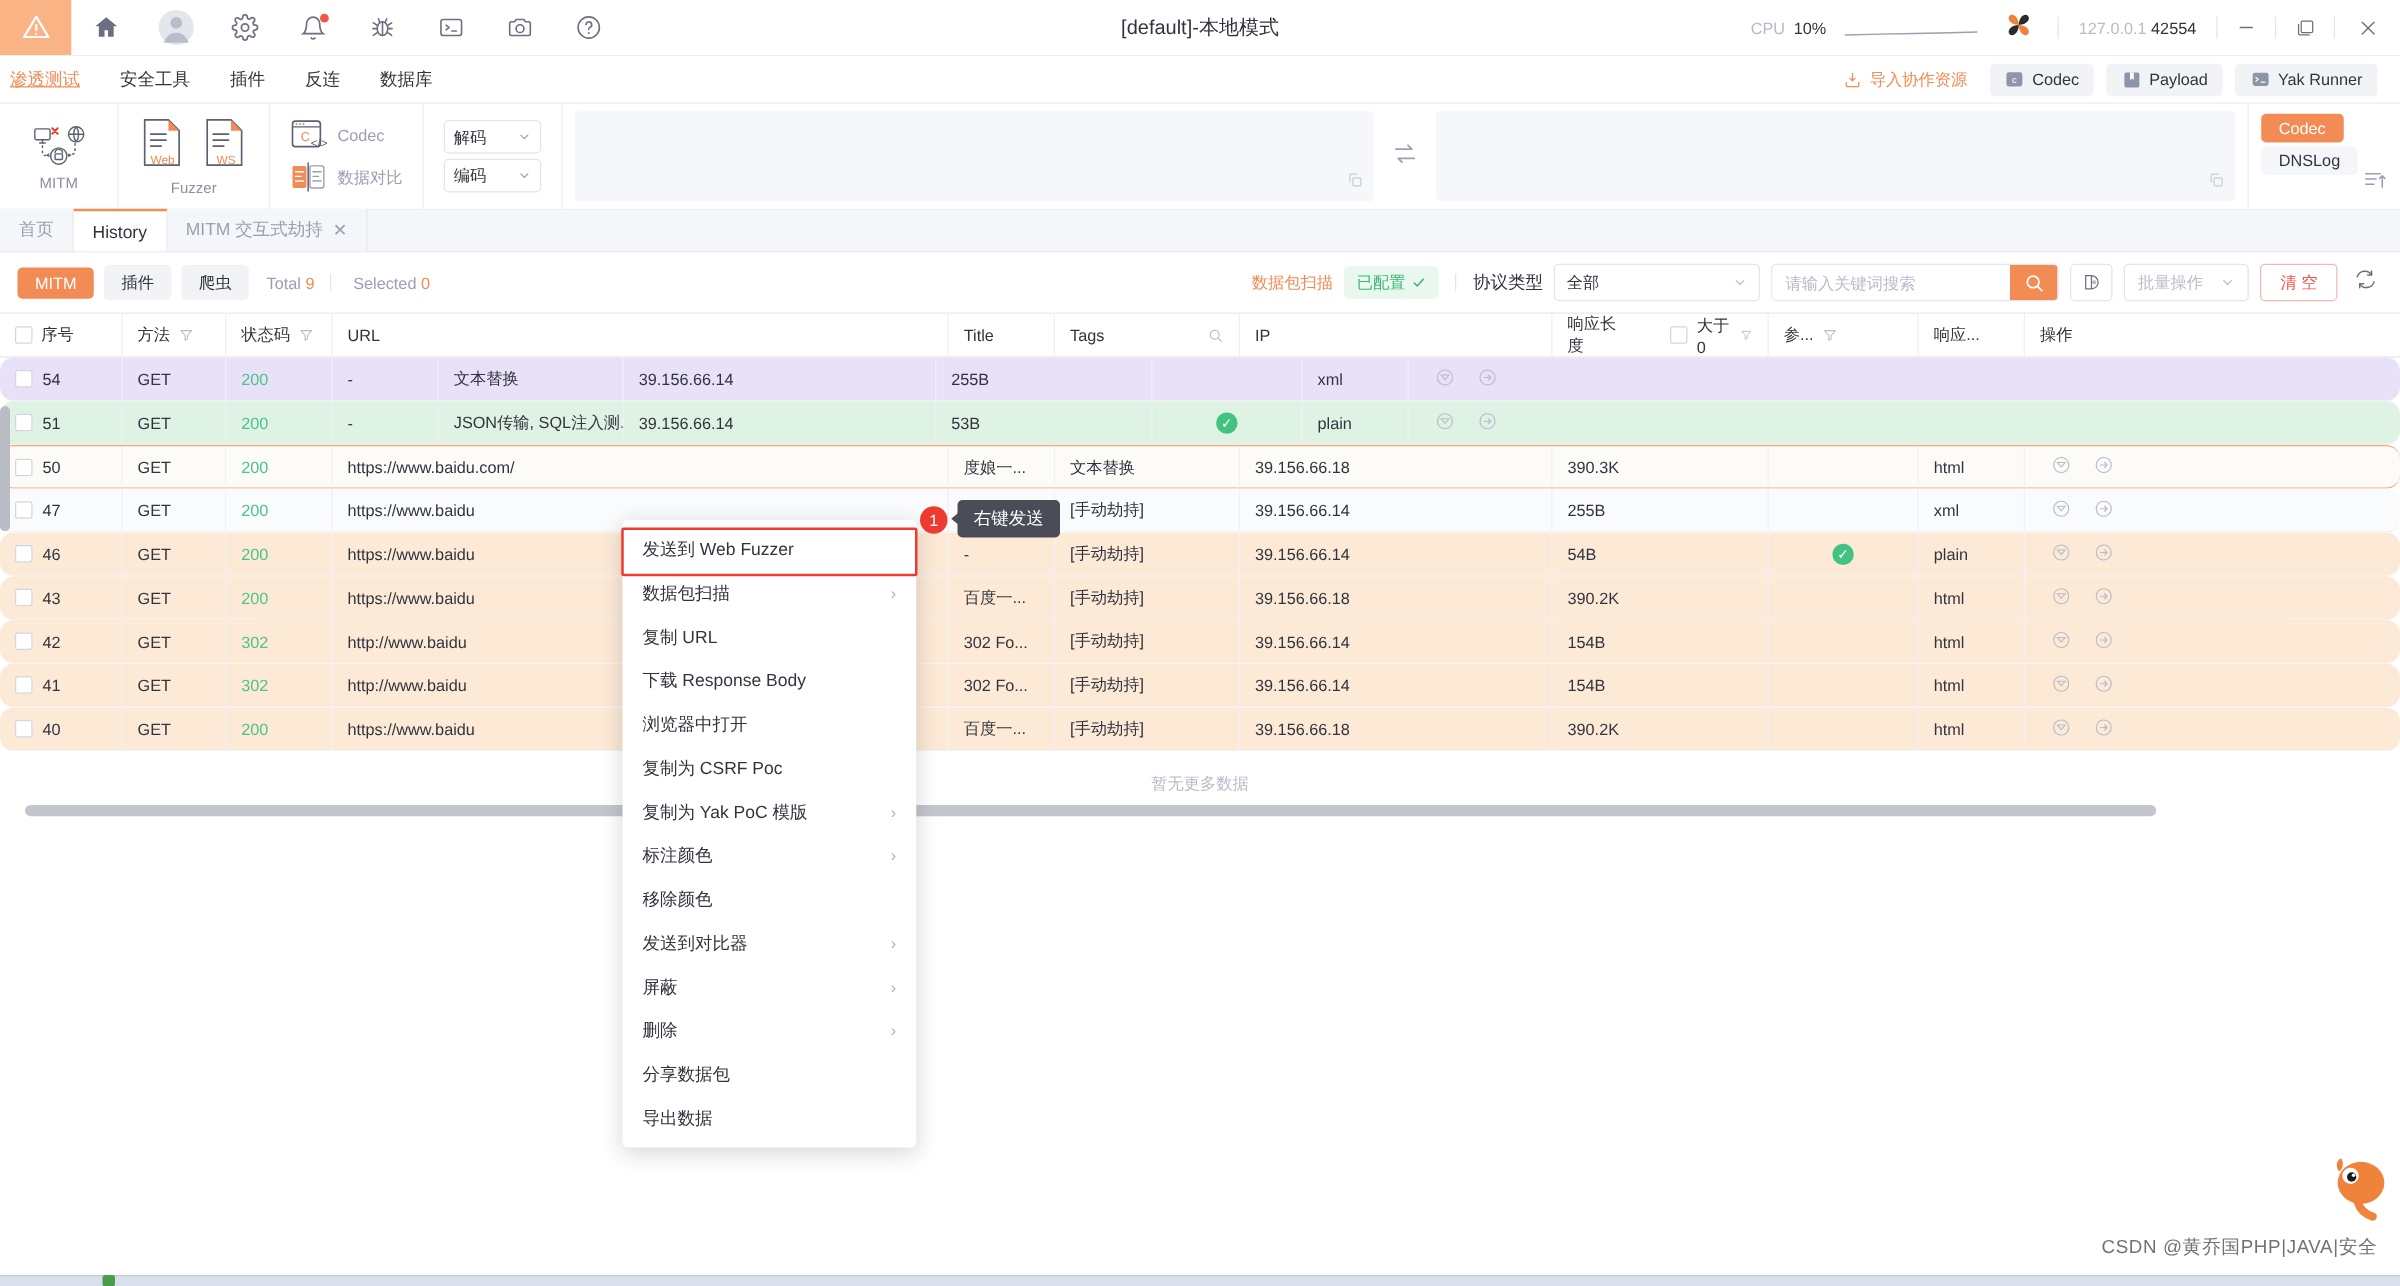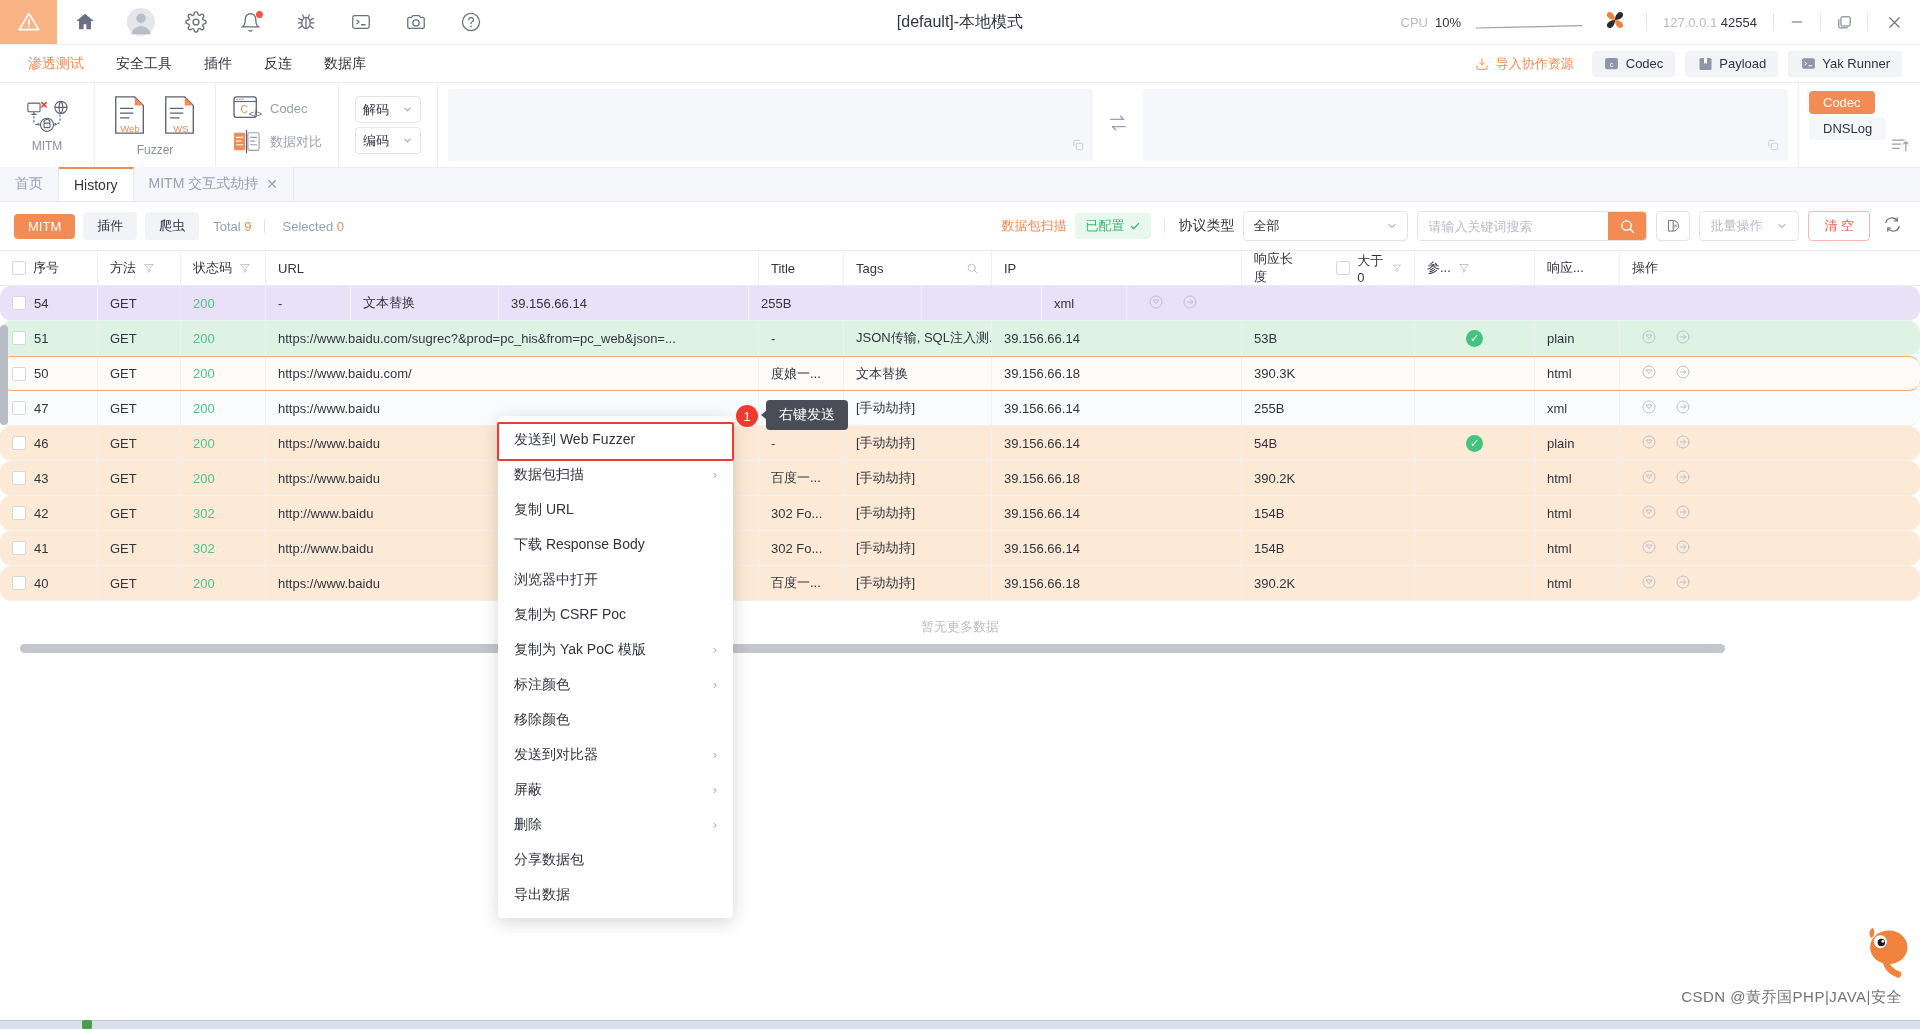--- a/index.html
+++ b/index.html
@@ -58,21 +58,21 @@
 
   
   .menurow {
     height: 38px; display: flex; align-items: center;
     background: #fff; border-bottom: 1px solid #eceef2; position: relative;
   }
   .menu-item {
     font-size: 14px; color: #31343f; padding: 0 16px; height: 38px;
     display: flex; align-items: center;
   }
-  .menu-item:first-child { padding-left: 28px; }
+  .menu-item:first-child { padding-left: 8px; text-decoration: underline; }
   .menu-item.active { color: #f28b54; }
   .menurow-right {
     margin-left: auto; display: flex; align-items: center;
     gap: 10px; padding-right: 18px;
   }
   .imp-btn {
     display: flex; align-items: center; gap: 6px; font-size: 13px;
     color: #f28b54; padding: 5px 8px; border-radius: 4px;
   }
   .pill {
@@ -98,21 +98,21 @@
     align-items: center; justify-content: center; gap: 2px;
   }
   .rb-tool .lbl { font-size: 12px; color: #8a8fa3; }
   .rb-grp-lbl { font-size: 12px; color: #8a8fa3; text-align: center; }
   .rb-col { display: flex; flex-direction: column; gap: 4px; }
   .rb-row {
     display: flex; align-items: center; gap: 8px; font-size: 13px;
     color: #9aa0b0; height: 30px;
   }
   .sel-box {
-    width: 66px; height: 27px; border: 1px solid #e3e5ea; border-radius: 4px;
+    width: 78px; height: 27px; border: 1px solid #e3e5ea; border-radius: 4px;
     display: flex; align-items: center; justify-content: space-between;
     padding: 0 7px; font-size: 13px; color: #31343f; background: #fff;
   }
   .codec-area { flex: 1; display: flex; align-items: center; padding: 0 10px; gap: 8px; }
   .codec-box {
     flex: 1; height: 72px; background: #f6f7fa; border-radius: 3px;
     position: relative;
   }
   .copy-ic { position: absolute; right: 8px; bottom: 5px; color: #c6cad6; }
   .swap-ic { color: #9aa0b0; padding: 0 6px; }
@@ -742,21 +742,20 @@
             </svg></span>
         </div>
       </div>
       <div class="trow row-green">
         <div class="td c-idx">
           <span class="cbox" style="margin-right:8px"></span>
           <span>51</span>
         </div>
         <div class="td c-met">GET</div>
         <div class="td c-sta code-ok">200</div>
-        <div class="td c-url">https://www.baidu.com/sugrec?&amp;prod=pc_his&amp;from=pc_web&amp;json=...</div>
         <div class="td c-tit">-</div>
         <div class="td c-tag">JSON传输, SQL注入测...</div>
         <div class="td c-ip">39.156.66.14</div>
         <div class="td c-len">53B</div>
         <div class="td c-par center">
           <span class="chk-g">✓</span>
         </div>
         <div class="td c-res">plain</div>
         <div class="td c-act">
           <span class="act-ic"><svg width="16" height="16" viewBox="0 0 24 24" fill="none" stroke="currentColor" stroke-width="1.4">

